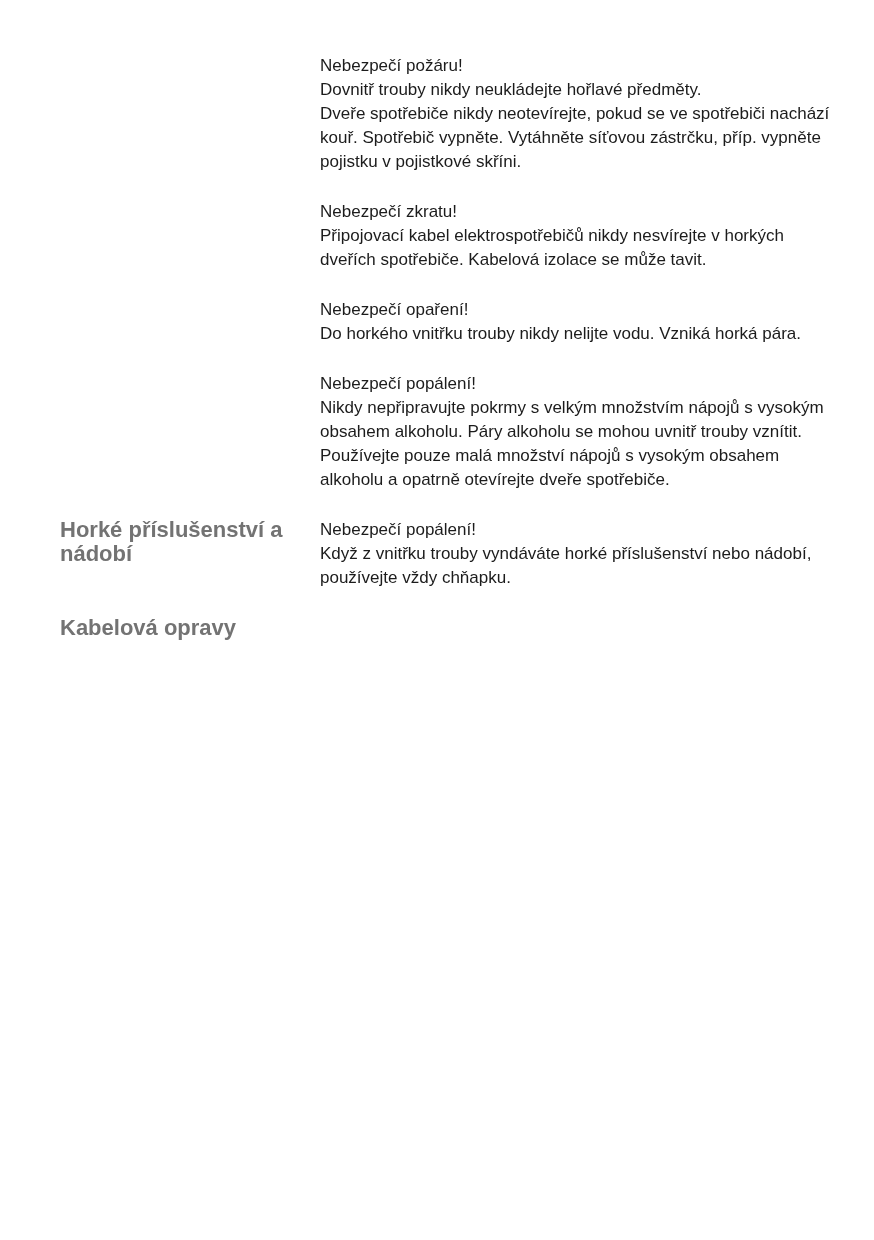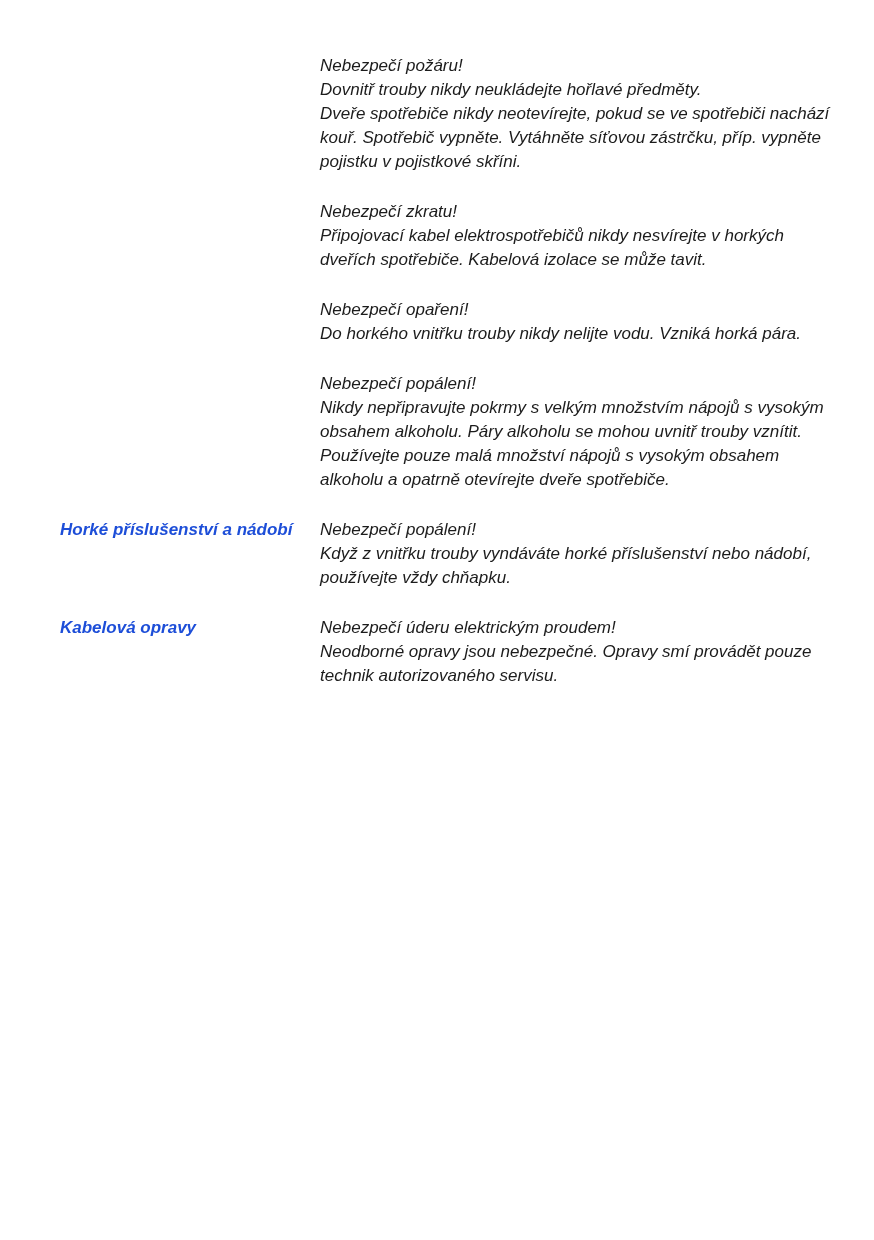--- a/index.html
+++ b/index.html
@@ -9,21 +9,20 @@
   }
   .page {
     position: relative;
     width: 874px;
     height: 1110px;
     background: #ffffff;
     font-family: "Liberation Sans", sans-serif;
     color: #1c1c1c;
     box-sizing: border-box;
     overflow: hidden;
-    font-style: italic;
   }
   .content {
     position: absolute;
     top: 54px;
     left: 60px;
     width: 780px;
   }
   .row {
     display: flex;
     align-items: flex-start;
@@ -34,24 +33,24 @@
     flex: 0 0 260px;
     box-sizing: border-box;
     padding-right: 20px;
   }
   .col-right {
     width: 515px;
     flex: 0 0 515px;
   }
   .section-heading {
     margin: 0;
-    font-size: 17px;
+    font-size: 22px;
     line-height: 24px;
     font-weight: bold;
-    color: #1d4ed8;
+    color: #737373;
     white-space: pre-line;
   }
   .warning-block {
     margin: 0;
     font-size: 17px;
     line-height: 24px;
     font-weight: normal;
     white-space: pre-line;
   }
   .page-number {
@@ -117,23 +116,19 @@
       <div class="col-right">
         <p class="warning-block">Nebezpečí popálení!
 Když z vnitřku trouby vyndáváte horké příslušenství nebo nádobí, používejte vždy chňapku.</p>
       </div>
     </div>
 
     <div class="row">
       <div class="col-left">
         <h3 class="section-heading">Kabelová opravy</h3>
       </div>
-      <div class="col-right">
-        <p class="warning-block">Nebezpečí úderu elektrickým proudem!
-Neodborné opravy jsou nebezpečné. Opravy smí provádět pouze technik autorizovaného servisu.</p>
-      </div>
     </div>
 
 
   </div>
 
   <div class="page-number">5</div>
 </div>
 
 </body></html>

